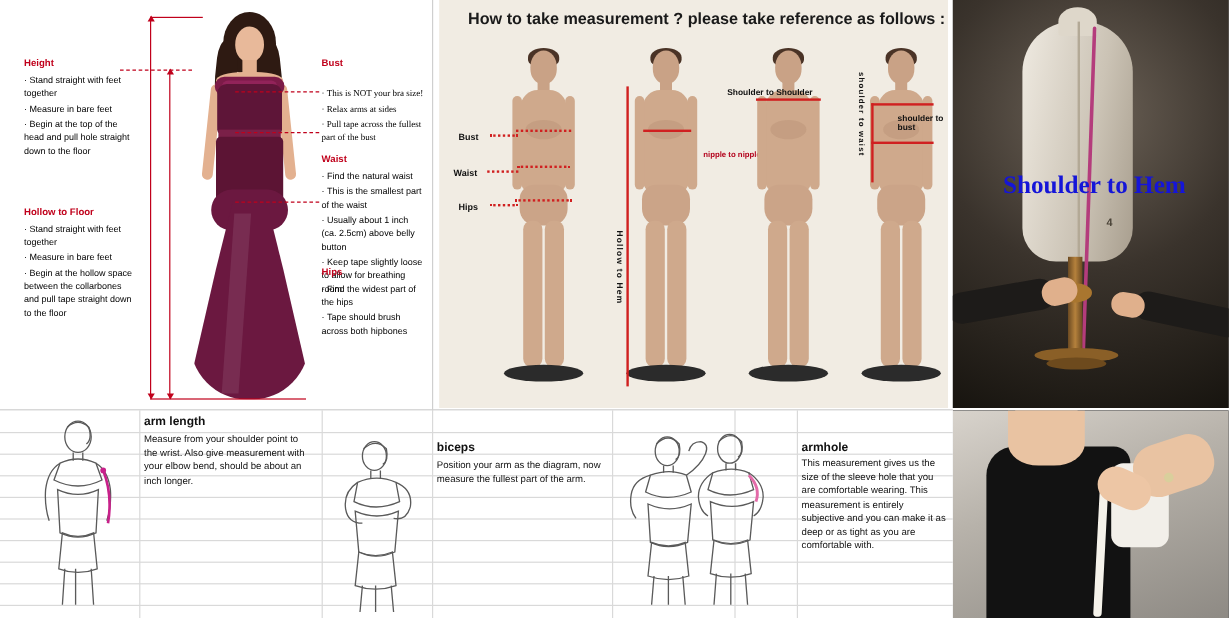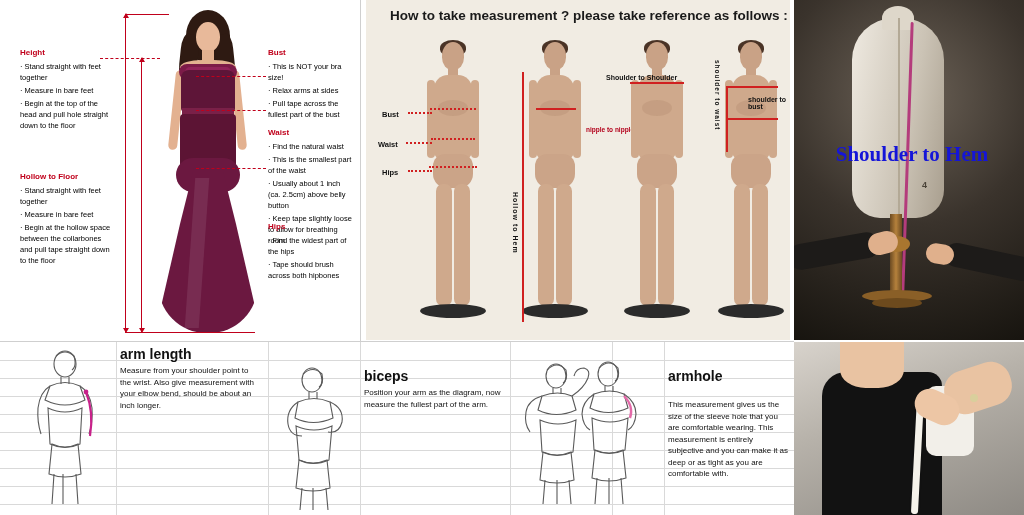--- a/index.html
+++ b/index.html
@@ -106,21 +106,21 @@
   .ap-arm{position:absolute;left:150px;top:24px;width:68px;height:44px;background:#e9c3a2;border-radius:20px;transform:rotate(-18deg);}
   .ap-hand{position:absolute;left:120px;top:50px;width:46px;height:30px;background:#edc6a5;border-radius:16px;transform:rotate(24deg);}
   .ap-tape{position:absolute;left:120px;top:54px;width:7px;height:118px;background:#f5f2ea;border-radius:3px;transform:rotate(3deg);box-shadow:0 0 2px rgba(0,0,0,.3);}
   .ap-ring{position:absolute;left:176px;top:52px;width:8px;height:8px;background:#d9cf9c;border-radius:50%;}
 
   
   .ruled{position:absolute;background:#fff;}
   .ruled .line{position:absolute;left:0;right:0;height:0;border-top:1px solid #d9d9d9;}
   .vsep{position:absolute;top:0;bottom:0;width:0;border-left:1px solid #d9d9d9;}
 
-  .note-title{font-size:14px;font-weight:bold;color:#111;}
+  .note-title{font-size:10px;font-weight:bold;color:#111;}
   .note-body{font-size:8px;line-height:11.5px;color:#111;}
 
   
   .sketch{position:absolute;}
   .sketch svg{display:block;}
 
   .sep-v{position:absolute;width:0;border-left:1px solid #cfcfcf;}
   .sep-h{position:absolute;height:0;border-top:1px solid #cfcfcf;}
 </style>
 </head>
@@ -172,21 +172,21 @@
       <div class="lbl-head">Hollow to Floor</div>
       <ul class="dash tiny" style="margin-top:4px;">
         <li>Stand straight with feet together</li>
         <li>Measure in bare feet</li>
         <li>Begin at the hollow space between the collarbones and pull tape straight down to the floor</li>
       </ul>
     </div>
 
     <div class="abs" style="left:268px;top:48px;width:86px;">
       <div class="lbl-head">Bust</div>
-      <ul class="dash tiny" style="margin-top:4px;">
+      <ul class="dash tiny" style="margin-top:15px;font-family:Liberation Serif, serif;">
         <li>This is NOT your bra size!</li>
         <li>Relax arms at sides</li>
         <li>Pull tape across the fullest part of the bust</li>
       </ul>
     </div>
 
     <div class="abs" style="left:268px;top:128px;width:86px;">
       <div class="lbl-head">Waist</div>
       <ul class="dash tiny" style="margin-top:4px;">
         <li>Find the natural waist</li>
@@ -407,20 +407,20 @@
           <path d="M26 62 q18 8 36 0 l-3 32 q-16 7 -31 0 z"></path>
           <path d="M29 94 q14 6 28 0 l3 28 q-17 6 -34 0 z"></path>
           <path d="M31 122 l-2 26 M55 122 l2 26 M43 122 l0 26"></path>
         </g>
         <path d="M58 40 q10 10 6 22" fill="none" stroke="#e36aa8" stroke-width="2.4"></path>
       </svg>
     </div>
 
     <div class="abs" style="left:668px;top:26px;width:122px;">
       <div class="note-title">armhole</div>
-      <div class="note-body" style="margin-top:15px;">This measurement gives us the size of the sleeve hole that you are comfortable wearing. This measurement is entirely subjective and you can make it as deep or as tight as you are comfortable with.</div>
+      <div class="note-body" style="margin-top:1px;">This measurement gives us the size of the sleeve hole that you are comfortable wearing. This measurement is entirely subjective and you can make it as deep or as tight as you are comfortable with.</div>
     </div>
   </div>
 
   <div class="sep-v" style="left:360px;top:0;height:342px;"></div>
   <div class="sep-h" style="left:0;top:341px;width:794px;"></div>
 
 </div>
 
 </body></html>

